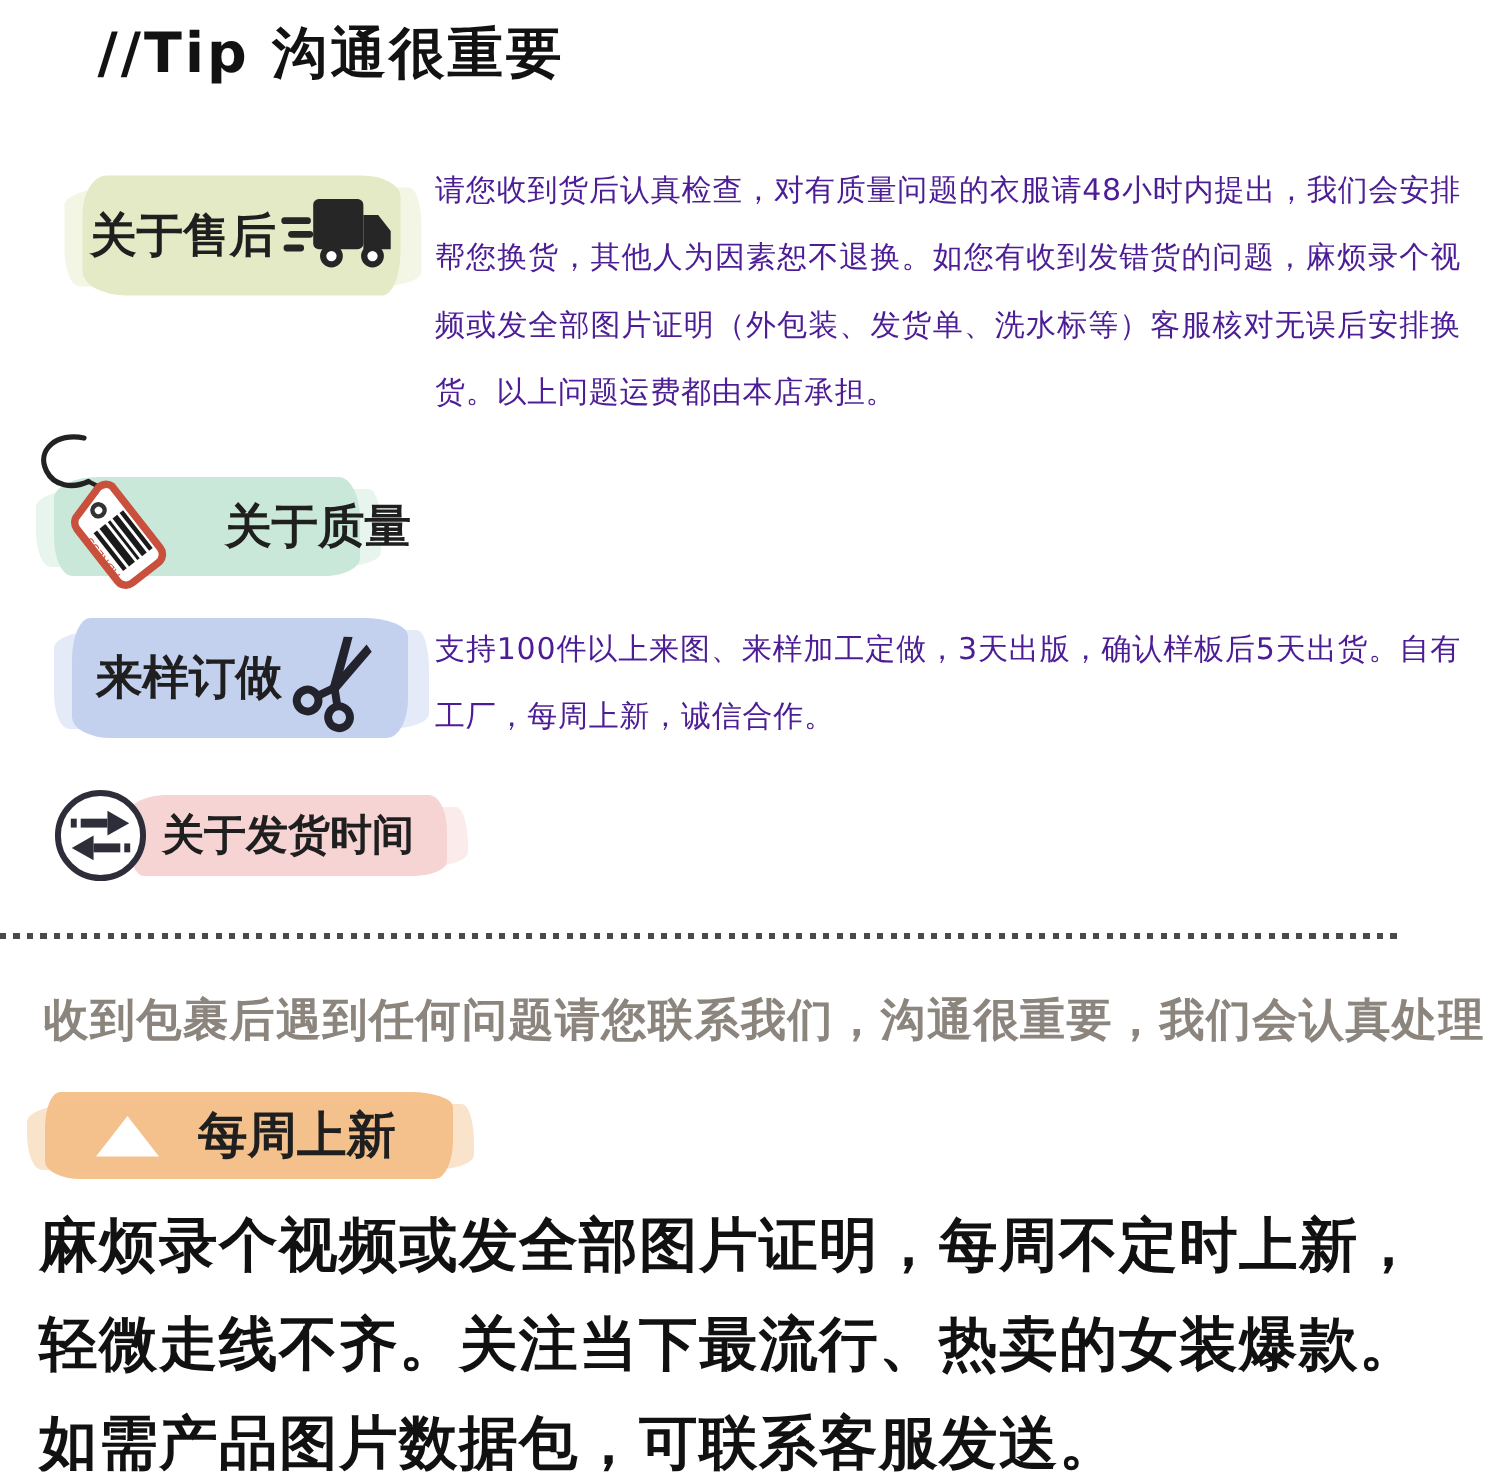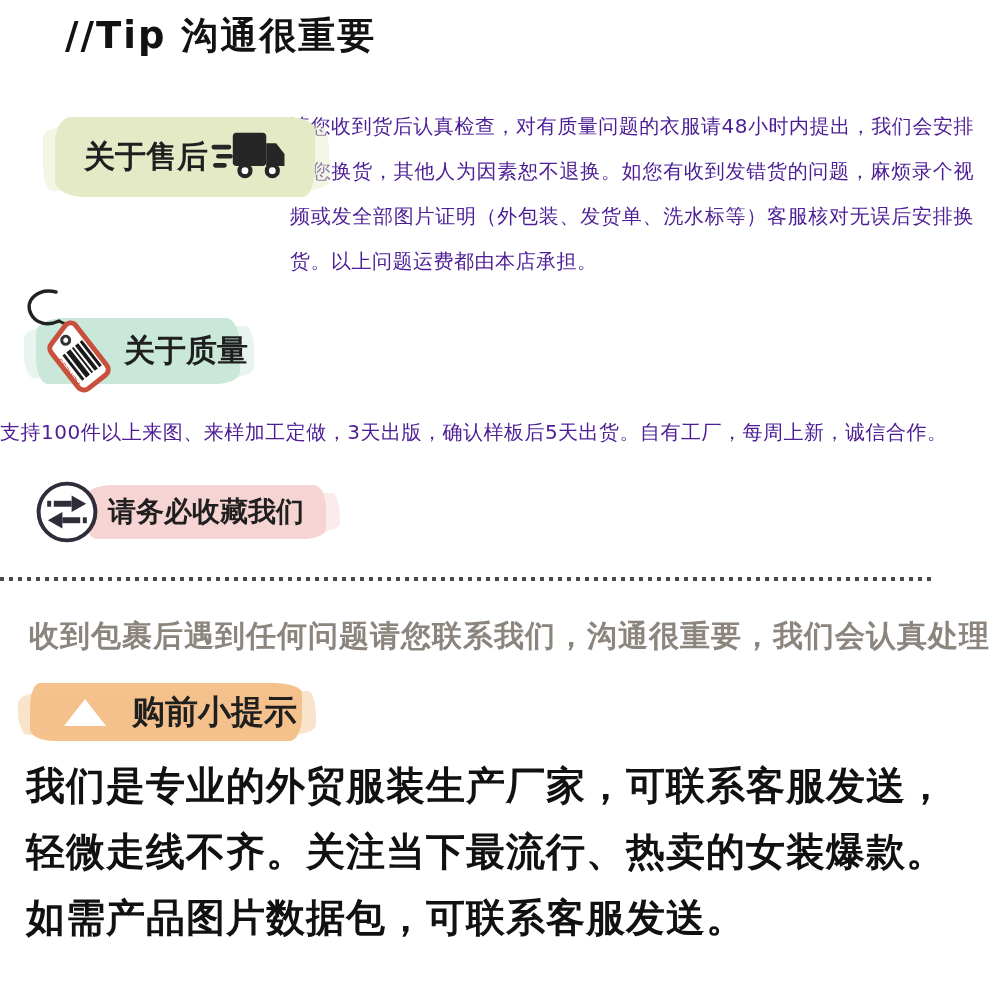--- a/index.html
+++ b/index.html
@@ -47,35 +47,35 @@
     border-radius: 34px 8px 28px 10px / 12px 26px 10px 24px;
     z-index: -1;
   }
 
   .label { font-weight: bold; color: #1f1f1f; white-space: nowrap; }
 
   
   .row1 { margin-top: 44px; }
   .band1 {
     margin: 13px 0 0 55px;
-    width: 260px; height: 80px;
+    width: 212px; height: 80px;
     border-radius: 16px 26px 12px 30px / 26px 14px 30px 16px;
     display: flex; align-items: center; justify-content: center;
     gap: 2px;
   }
   .band1 .label { font-size: 31px; }
 
   
   .row2 { margin-top: 8px; }
   .band2 {
     margin: 26px 0 0 36px;
     width: 204px; height: 66px;
     border-radius: 30px 14px 24px 12px / 14px 28px 12px 26px;
     display: flex; align-items: center;
-    padding-left: 88px;
+    padding-left: 114px;
   }
   .band2 .label { font-size: 31px; }
   .tag-wrap { position: absolute; left: 16px; top: -6px; width: 112px; height: 112px; }
 
   
   .row3 { margin-top: 26px; }
   .band3 {
     margin: 2px 0 0 48px;
     width: 224px; height: 80px;
     border-radius: 12px 30px 14px 26px / 28px 12px 26px 14px;
@@ -197,52 +197,70 @@
               <rect x="72" y="60" width="3" height="32"></rect>
             </g>
             <text x="47" y="93" font-size="8" fill="#c8503c" transform="rotate(-90 47 93)">ADRESS</text>
           </g>
         </svg>
       </div>
     </div>
   </section>
 
   <section class="row row3">
+    <div class="left">
+      <div class="brush band3" style="background-color: rgb(196, 209, 238);">
+        <span class="label">来样订做</span>
+        <span class="icon">
+          <svg width="66" height="80" viewBox="0 0 100 120">
+            <g transform="rotate(-62 50 70)" fill="#23232d" stroke="none">
+              <path d="M46 66 L100 54 L104 62 L52 74 Z"></path>
+              <path d="M46 74 L100 86 L104 78 L52 66 Z"></path>
+              <circle cx="50" cy="70" r="5"></circle>
+              <path d="M50 70 L34 58" stroke="#23232d" stroke-width="8"></path>
+              <path d="M50 70 L34 82" stroke="#23232d" stroke-width="8"></path>
+              <circle cx="26" cy="52" r="11" fill="none" stroke="#23232d" stroke-width="8"></circle>
+              <circle cx="26" cy="88" r="11" fill="none" stroke="#23232d" stroke-width="8"></circle>
+            </g>
+          </svg>
+        </span>
+      </div>
+    </div>
     <p class="text">支持100件以上来图、来样加工定做，3天出版，确认样板后5天出货。自有工厂，每周上新，诚信合作。</p>
   </section>
 
   <section class="row row4">
     <div class="left left4">
       <span class="icon circle-icon">
         <svg width="66" height="66" viewBox="0 0 100 100">
           <circle cx="50" cy="50" r="43" fill="#ffffff" stroke="#2e2e3a" stroke-width="6"></circle>
           <g fill="#2e2e3a">
             <rect x="20" y="33" width="6" height="9"></rect>
             <rect x="30" y="33" width="27" height="9"></rect>
             <polygon points="57,25 57,50 79,37.5"></polygon>
             <rect x="74" y="58" width="6" height="9"></rect>
             <rect x="43" y="58" width="27" height="9"></rect>
             <polygon points="43,50 43,75 21,62.5"></polygon>
           </g>
         </svg>
       </span>
       <div class="brush band4" style="background-color: rgb(246, 212, 211);">
-        <span class="label">请务必收藏我们</span>
+        <span class="label">关于发货时间</span>
       </div>
     </div>
   </section>
 
   <div class="divider"></div>
 
   <div class="contact-note">收到包裹后遇到任何问题请您联系我们，沟通很重要，我们会认真处理</div>
 
   <div class="brush weekly" style="background-color: rgb(245, 193, 140);">
     <span class="triangle"></span>
-    <span class="label">购前小提示</span>
+    <span class="label">每周上新</span>
   </div>
 
   <div class="footer">
-    <div class="footer-line">我们是专业的外贸服装生产厂家，可联系客服发送，</div>
+    <div class="footer-line">麻烦录个视频或发全部图片证明，每周不定时上新，</div>
     <div class="footer-line">轻微走线不齐。关注当下最流行、热卖的女装爆款。</div>
     <div class="footer-line">如需产品图片数据包，可联系客服发送。</div>
   </div>
 
 </div>
 
 </body></html>

